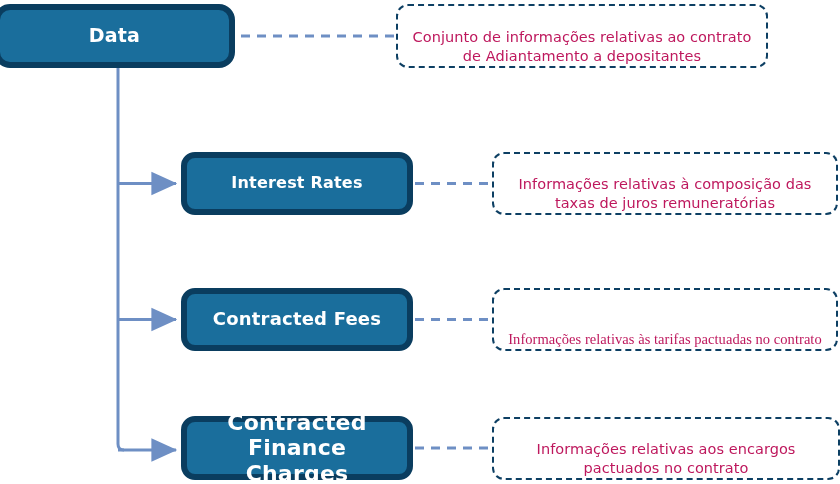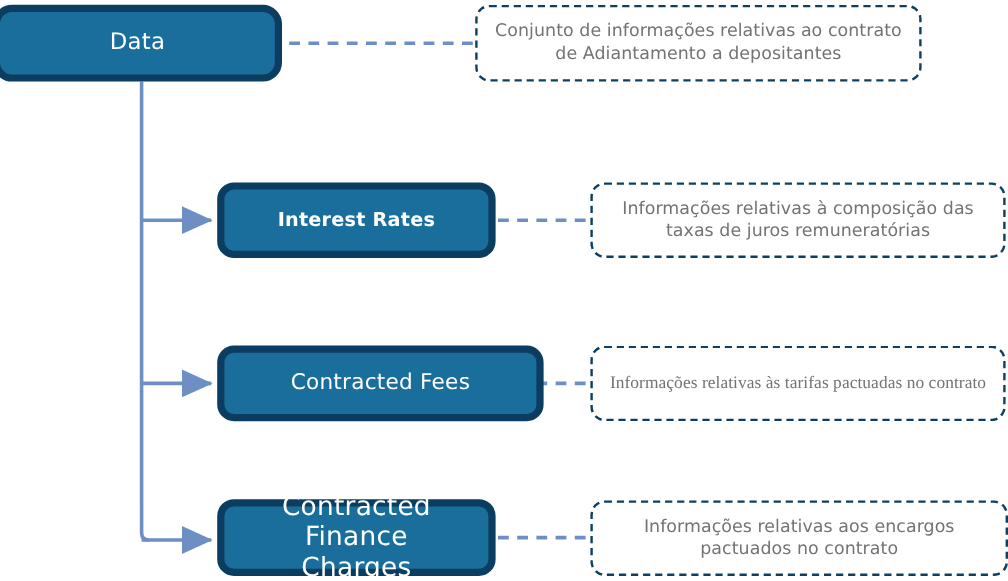--- a/index.html
+++ b/index.html
@@ -44,20 +44,21 @@
     align-items: center;
     justify-content: center;
     text-align: center;
     line-height: 1.15;
     letter-spacing: 0.2px;
   }
   .node .node-label {
     display: block;
     padding: 0 10px;
     white-space: pre-line;
+    font-weight: bold;
   }
 
   #node-root {
     left: -6px;
     top: 4px;
     width: 241px;
     height: 64px;
     font-size: 19px;
     font-weight: 400;
     border-radius: 16px;
@@ -66,21 +67,21 @@
     left: 181px;
     top: 152px;
     width: 232px;
     height: 63px;
     font-size: 16px;
     font-weight: 700;
   }
   #node-contracted-fees {
     left: 181px;
     top: 288px;
-    width: 272px;
+    width: 232px;
     height: 63px;
     font-size: 18px;
     font-weight: 400;
   }
   #node-contracted-finance-charges {
     left: 181px;
     top: 416px;
     width: 232px;
     height: 64px;
     font-size: 22px;
@@ -88,23 +89,23 @@
   }
 
   
   .note {
     position: absolute;
     z-index: 3;
     box-sizing: border-box;
     background: #ffffff;
     border: 2px dashed #0d3f63;
     border-radius: 12px;
-    color: #737373;
+    color: #be185d;
     display: flex;
-    align-items: center;
+    align-items: flex-end;
     justify-content: center;
     text-align: center;
     font-size: 14.5px;
     line-height: 1.30;
     letter-spacing: 0.05px;
   }
   .note .note-label {
     display: block;
     padding: 0 8px;
   }

